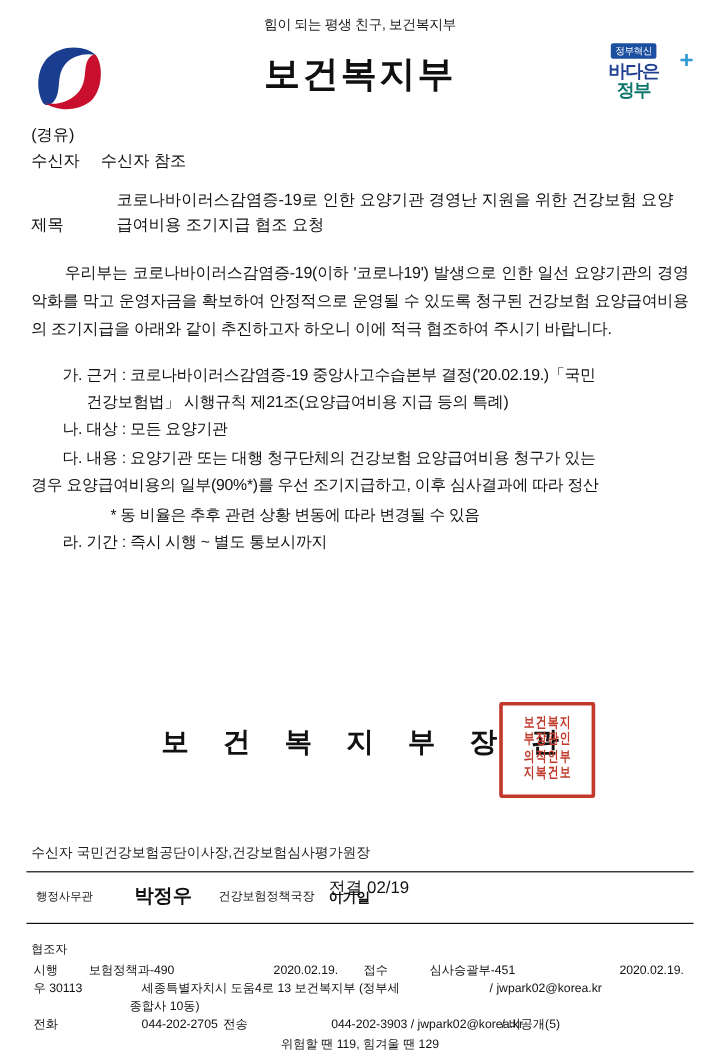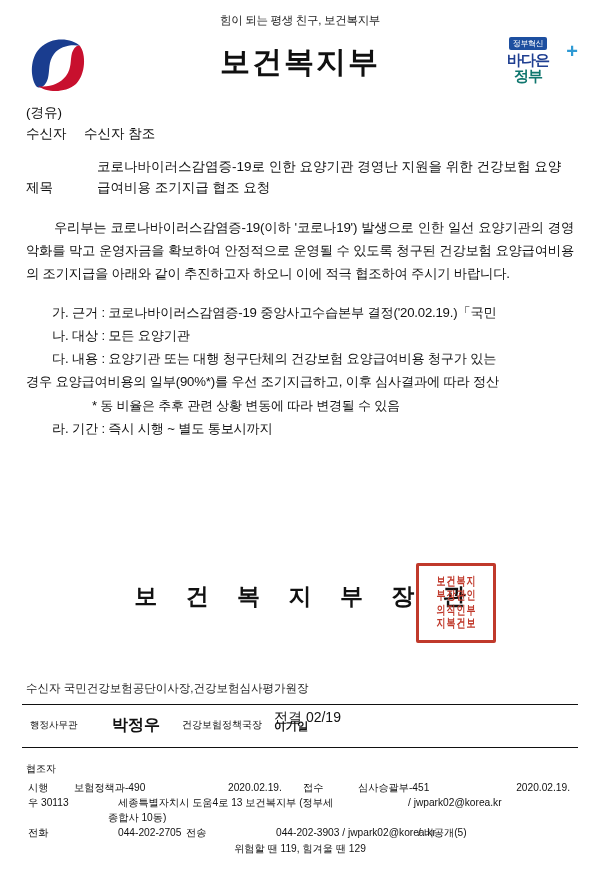--- a/index.html
+++ b/index.html
@@ -328,20 +328,21 @@
     <div class="subject-text">코로나바이러스감염증-19로 인한 요양기관 경영난 지원을 위한 건강보험 요양급여비용 조기지급 협조 요청</div>
   </div>
 
   <div class="body-para">우리부는 코로나바이러스감염증-19(이하 '코로나19') 발생으로 인한 일선 요양기관의 경영악화를 막고 운영자금을 확보하여 안정적으로 운영될 수 있도록 청구된 건강보험 요양급여비용의 조기지급을 아래와 같이 추진하고자 하오니 이에 적극 협조하여 주시기 바랍니다.</div>
 
   <div class="items">
     <div class="item">
       <div class="item-mark">가.</div>
       <div class="item-text">근거 : 코로나바이러스감염증-19 중앙사고수습본부 결정('20.02.19.)「국민</div>
     </div>
+    <div class="item-sub">건강보험법」 시행규칙 제21조(요양급여비용 지급 등의 특례)</div>
 
     <div class="item">
       <div class="item-mark">나.</div>
       <div class="item-text">대상 : 모든 요양기관</div>
     </div>
 
     <div class="item">
       <div class="item-mark">다.</div>
       <div class="item-text">내용 : 요양기관 또는 대행 청구단체의 건강보험 요양급여비용 청구가 있는</div>
     </div>

